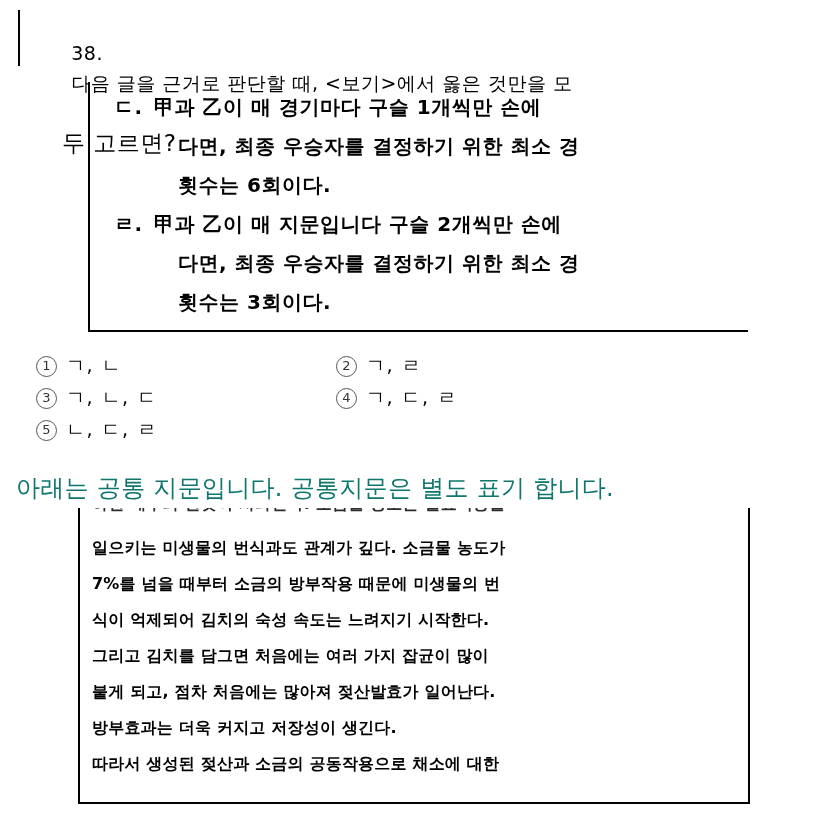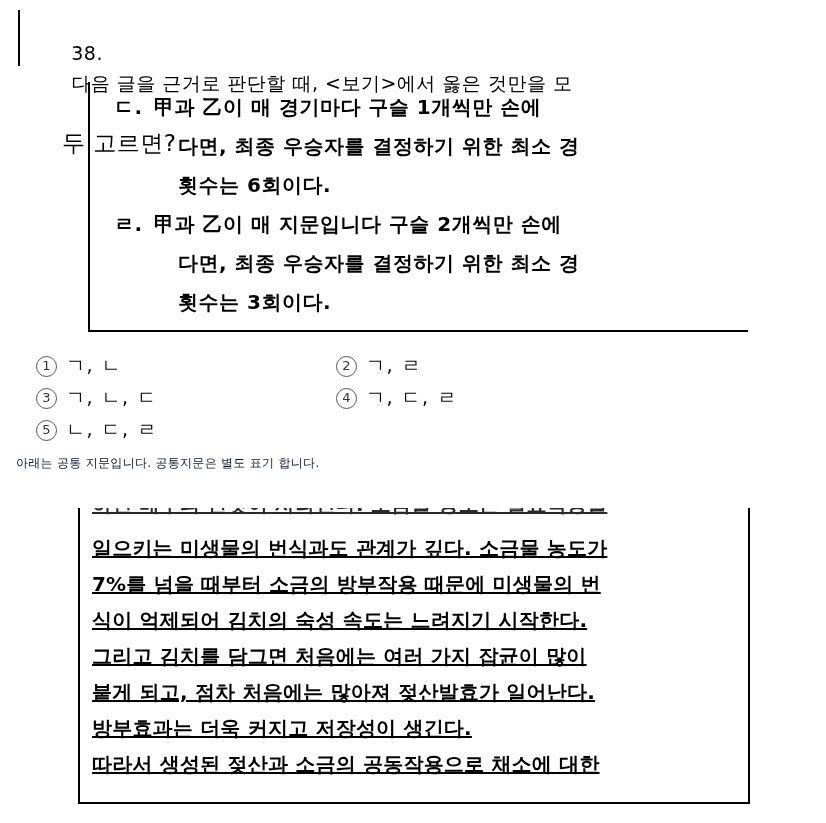--- a/index.html
+++ b/index.html
@@ -123,49 +123,48 @@
     margin-right: 9px;
     letter-spacing: 0;
     color: #333;
     flex: none;
   }
 
   
   .notice {
     position: absolute;
     left: 16px;
-    top: 455px;
-    color: #0f172a;
-    font-size: 12px;
+    top: 472px;
+    color: #0f766e;
+    font-size: 24px;
     letter-spacing: 0.3px;
   }
 
   
   .passage-box {
     position: absolute;
     left: 78px;
     top: 508px;
     width: 672px;
     height: 296px;
     border: 2px solid #000000;
     border-top: none;
     box-sizing: border-box;
     overflow: hidden;
     background: #fff;
   }
   .passage-inner {
     padding: 0 12px;
   }
   .passage-line {
-    font-size: 20px;
+    font-size: 16px;
     line-height: 36px;
     font-weight: bold;
     letter-spacing: 0.2px;
     white-space: nowrap;
-    text-decoration: underline;
   }
   .passage-line.clipped {
     position: relative;
     height: 22px;
     line-height: 20px;
     overflow: hidden;
     color: #2b2b2b;
   }
   .passage-line.clipped span {
     position: relative;

